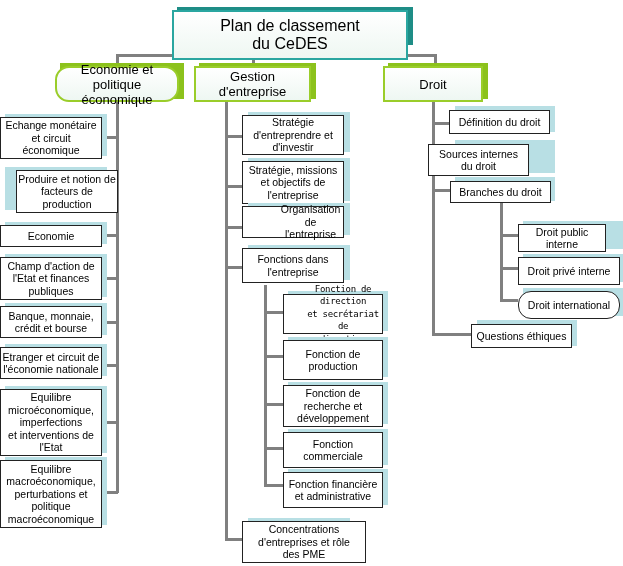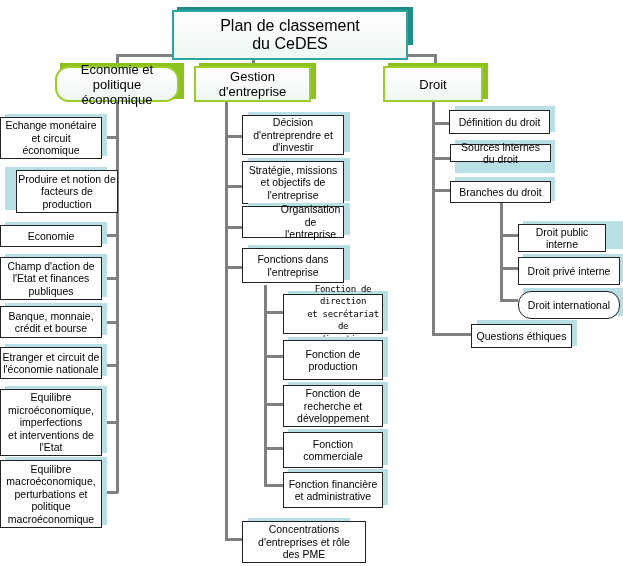--- a/index.html
+++ b/index.html
@@ -118,21 +118,21 @@
 l'Etat</span></div>
 
 <div class="shadow" style="left:5px;top:457px;width:102px;height:68px;"></div>
 <div class="box" style="left:0px;top:460px;width:102px;height:68px;"><span>Equilibre
 macroéconomique,
 perturbations et
 politique
 macroéconomique</span></div>
 
 <div class="shadow" style="left:248px;top:112px;width:102px;height:40px;"></div>
-<div class="box" style="left:242px;top:115px;width:102px;height:40px;"><span>Décision
+<div class="box" style="left:242px;top:115px;width:102px;height:40px;"><span>Stratégie
 d'entreprendre et
 d'investir</span></div>
 
 <div class="shadow" style="left:248px;top:158px;width:102px;height:43px;"></div>
 <div class="box" style="left:242px;top:161px;width:102px;height:43px;"><span>Stratégie, missions
 et objectifs de
 l'entreprise</span></div>
 
 <div class="shadow" style="left:248px;top:203px;width:102px;height:32px;"></div>
 <div class="box" style="left:242px;top:206px;width:102px;height:32px;padding-left:35px;"><span>Organisation de
@@ -166,21 +166,21 @@
 commerciale</span></div>
 
 <div class="shadow" style="left:288px;top:469px;width:100px;height:36px;"></div>
 <div class="box" style="left:283px;top:472px;width:100px;height:36px;"><span>Fonction financière
 et administrative</span></div>
 
 <div class="shadow" style="left:455px;top:106px;width:100px;height:26px;"></div>
 <div class="box" style="left:449px;top:110px;width:101px;height:24px;"><span>Définition du droit</span></div>
 
 <div class="shadow" style="left:455px;top:140px;width:100px;height:33px;"></div>
-<div class="box" style="left:450px;top:144px;width:101px;height:18px;"><span>Sources internes
+<div class="box" style="left:428px;top:144px;width:101px;height:32px;"><span>Sources internes
 du droit</span></div>
 
 <div class="shadow" style="left:455px;top:177px;width:100px;height:24px;"></div>
 <div class="box" style="left:450px;top:181px;width:101px;height:22px;"><span>Branches du droit</span></div>
 
 <div class="shadow" style="left:477px;top:320px;width:100px;height:26px;"></div>
 <div class="box" style="left:471px;top:324px;width:101px;height:24px;"><span>Questions éthiques</span></div>
 
 <div class="shadow" style="left:523px;top:221px;width:100px;height:28px;"></div>
 <div class="box" style="left:518px;top:224px;width:88px;height:28px;"><span>Droit public interne</span></div>

